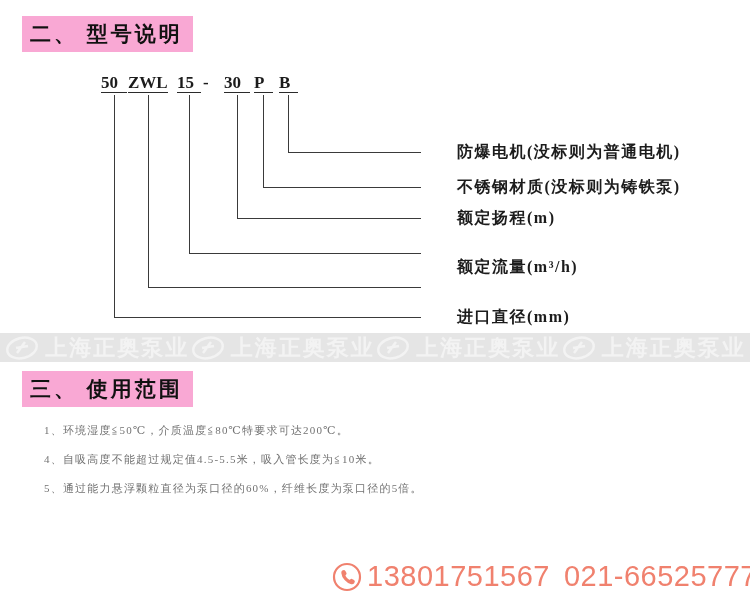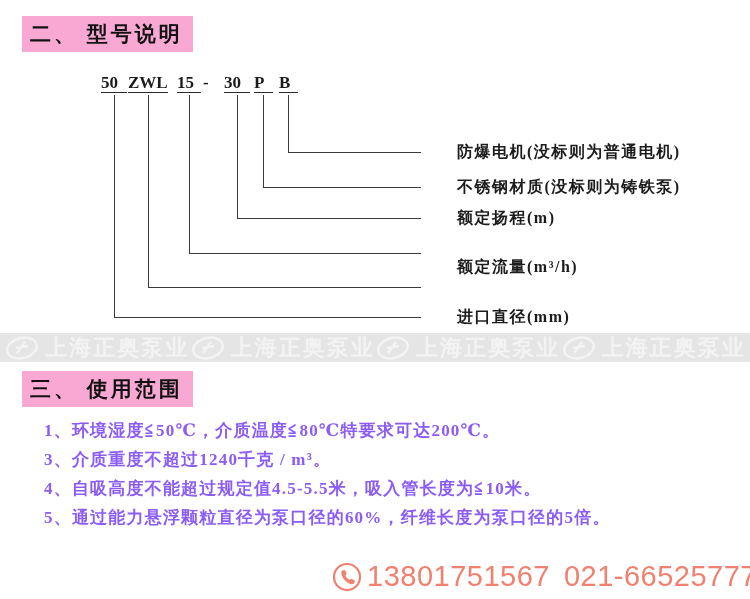--- a/index.html
+++ b/index.html
@@ -98,23 +98,23 @@
 
   
   .usage-list {
     position: absolute;
     left: 44px;
     top: 416px;
     width: 690px;
   }
   .usage-item {
     font-family: "Liberation Serif", "DejaVu Serif", serif;
-    font-size: 17px;
-    font-weight: bold;
-    color: #8b5cf6;
+    font-size: 11px;
+    font-weight: normal;
+    color: #737373;
     letter-spacing: 1.2px;
     height: 29px;
     line-height: 29px;
     white-space: nowrap;
   }
 
   
   .contact {
     position: absolute;
     left: 332px;
@@ -198,21 +198,20 @@
         </svg>
       </span>
       <span>上海正奥泵业</span>
     </span>
   </div>
 
   <div class="section-header" id="hdr-scope">三、 使用范围</div>
 
   <div class="usage-list">
     <div class="usage-item">1、环境湿度≦50℃，介质温度≦80℃特要求可达200℃。</div>
-    <div class="usage-item">3、介质重度不超过1240千克 / m³。</div>
     <div class="usage-item">4、自吸高度不能超过规定值4.5-5.5米，吸入管长度为≦10米。</div>
     <div class="usage-item">5、通过能力悬浮颗粒直径为泵口径的60%，纤维长度为泵口径的5倍。</div>
   </div>
 
   <div class="contact">
     <span>
       <svg width="30" height="30" viewBox="0 0 30 30">
         <circle cx="15" cy="15" r="13" fill="none" stroke="#f0816e" stroke-width="2.2"></circle>
         <path d="M10.2 8.6 q2.2 -1.4 3.2 0.4 l1.1 2.1 q0.4 0.9 -0.7 1.8 q-0.6 0.5 -0.2 1.2 q1.2 2.2 3.3 3.5 q0.7 0.4 1.3 -0.2 q0.9 -1 1.8 -0.5 l2 1.2 q1.7 1.1 0.2 3.1 q-1.1 1.4 -3 1 q-3.6 -0.8 -6.6 -4.2 q-3 -3.4 -3.3 -7 q-0.1 -1.6 0.9 -2.4 Z" fill="#f0816e"></path>
       </svg>

